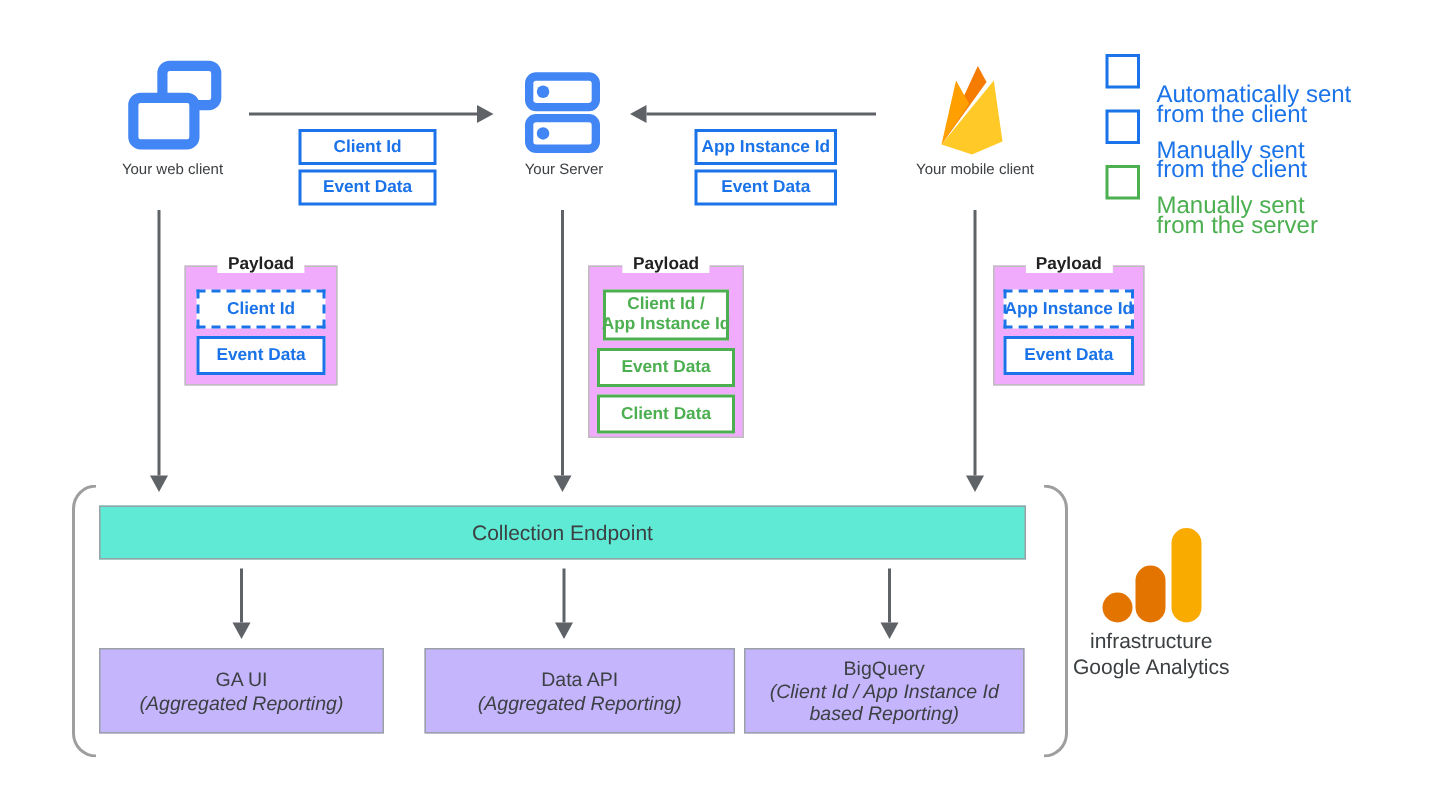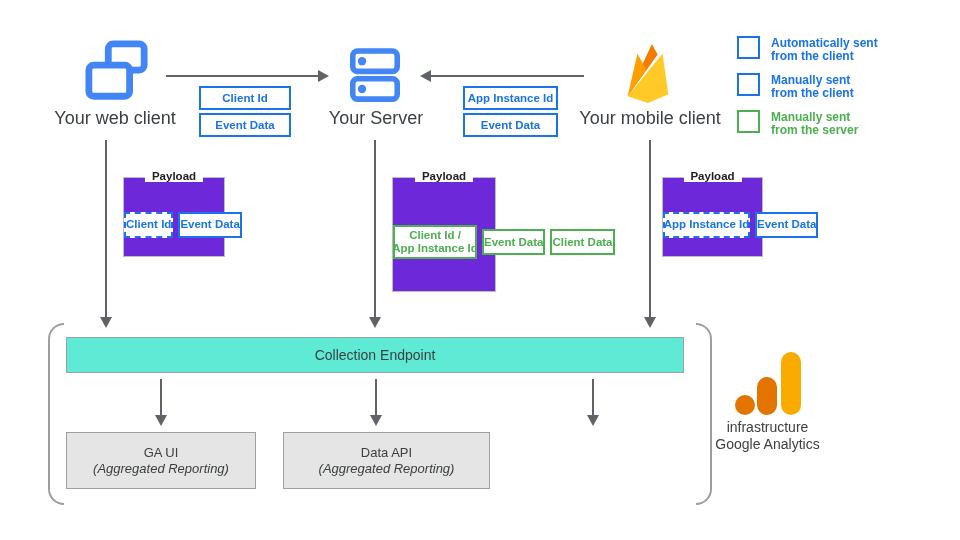--- a/index.html
+++ b/index.html
@@ -4,21 +4,21 @@
 <style>
   html,body { margin:0; padding:0; background:#fff; }
   .stage {
     position:relative; width:960px; height:540px; background:#fff;
     font-family:"Liberation Sans", sans-serif; overflow:hidden;
   }
   .abs { position:absolute; }
 
   
   .node-label {
-    position:absolute; text-align:center; font-size:18px; color:#3c4043;
+    position:absolute; text-align:center; font-size:10px; color:#3c4043;
   }
 
   
   .hline { position:absolute; height:2px; background:#5f6368; }
   .vline { position:absolute; width:2px; background:#5f6368; }
   .head-right { position:absolute; width:0; height:0;
     border-top:6px solid transparent; border-bottom:6px solid transparent;
     border-left:11px solid #5f6368; }
   .head-left { position:absolute; width:0; height:0;
     border-top:6px solid transparent; border-bottom:6px solid transparent;
@@ -36,50 +36,50 @@
   .chip span { white-space:nowrap; }
   .auto-client   { border-color:#1a73e8; border-style:dashed; color:#1a73e8; }
   .manual-client { border-color:#1a73e8; border-style:solid;  color:#1a73e8; }
   .manual-server { border-color:#4caf50; border-style:solid;  color:#4caf50; }
 
   .flow-chips { position:absolute; display:flex; flex-direction:column; gap:3px; }
   .flow-chips .chip { height:24px; width:100%; }
 
   
   .payload {
-    position:absolute; box-sizing:border-box; border:1px solid #bdbdbd; background:#6d28d9;
-    display:flex; flex-direction:row; align-items:center; padding-top:15px; gap:5px;
+    position:absolute; box-sizing:border-box; border:1px solid #bdbdbd; background:#f0abfc;
+    display:flex; flex-direction:column; align-items:center; padding-top:15px; gap:5px;
   }
   .payload-title {
     position:absolute; top:-8px; left:50%; transform:translateX(-50%);
     background:#fff; padding:0 7px; font-size:11.5px; font-weight:bold;
     color:#212121; white-space:nowrap;
   }
   .payload .chip { min-height:26px; }
 
   
   .legend-item { position:absolute; left:737px; display:flex; gap:11px; align-items:flex-start; }
   .legend-swatch { box-sizing:border-box; width:23px; height:23px; border:2px solid; background:#fff; flex:none; }
-  .legend-text { font-size:12px; line-height:13px; font-weight:bold; padding-top:1px; }
+  .legend-text { font-size:16px; line-height:13px; font-weight:normal; padding-top:1px;margin-top:20px; }
 
   
   .bracket-left { position:absolute; width:16px; box-sizing:border-box;
     border-left:2px solid #9e9e9e; border-top:2px solid #9e9e9e; border-bottom:2px solid #9e9e9e;
     border-radius:24px 0 0 24px; }
   .bracket-right { position:absolute; width:16px; box-sizing:border-box;
     border-right:2px solid #9e9e9e; border-top:2px solid #9e9e9e; border-bottom:2px solid #9e9e9e;
     border-radius:0 24px 24px 0; }
   .endpoint-box {
     position:absolute; box-sizing:border-box; border:1px solid #9aa0a6; background:#5eead4;
     display:flex; align-items:center; justify-content:center;
     font-size:14px; color:#3c4043;
   }
   .bottom-box {
     position:absolute; top:432px; height:57px; box-sizing:border-box;
-    border:1px solid #9aa0a6; background:#e5e5e5;
+    border:1px solid #9aa0a6; background:#c4b5fd;
     display:flex; flex-direction:column; align-items:center; justify-content:center;
     font-size:13px; line-height:16px; color:#3c4043; text-align:center;
   }
   .bottom-box .sub { font-style:italic; }
   .infra-caption {
     position:absolute; text-align:center; font-size:14px; line-height:17px; color:#3c4043;
   }
 </style>
 </head>
 <body>
@@ -210,20 +210,25 @@
   <div class="head-down" style="left:587px;top:415px"></div>
 
   <div class="bottom-box" style="left:66px;width:190px">
     <div>GA UI</div>
     <div class="sub">(Aggregated Reporting)</div>
   </div>
   <div class="bottom-box" style="left:283px;width:207px">
     <div>Data API</div>
     <div class="sub">(Aggregated Reporting)</div>
   </div>
+  <div class="bottom-box" style="left:496px;width:187px;line-height:15px">
+    <div>BigQuery</div>
+    <div class="sub">(Client Id / App Instance Id</div>
+    <div class="sub">based Reporting)</div>
+  </div>
 
   <svg class="abs" style="left:722px;top:346px" width="85" height="71" viewBox="0 0 85 71">
     <circle cx="23" cy="59" r="10" fill="#e37400"></circle>
     <rect x="35" y="31" width="20" height="38" rx="10" fill="#e37400"></rect>
     <rect x="59" y="6" width="20" height="63" rx="10" fill="#f9ab00"></rect>
   </svg>
   <div class="infra-caption" style="left:690px;top:419px;width:155px">
     <div>infrastructure</div>
     <div>Google Analytics</div>
   </div>

